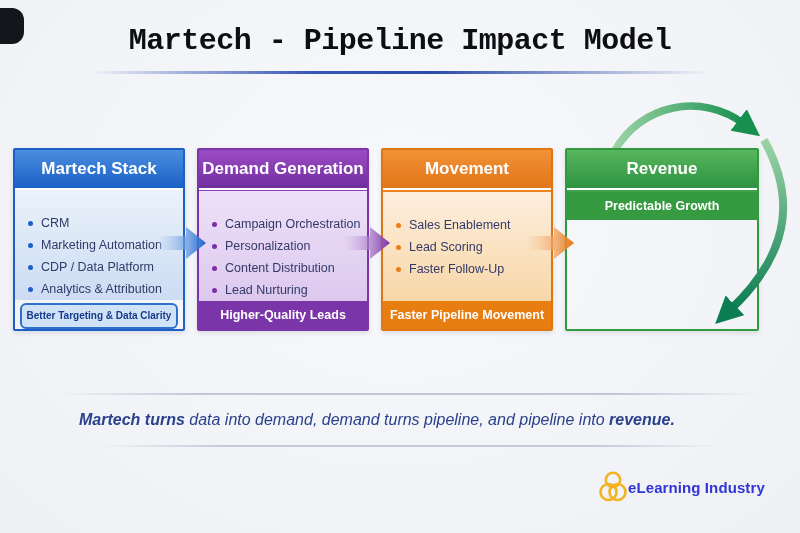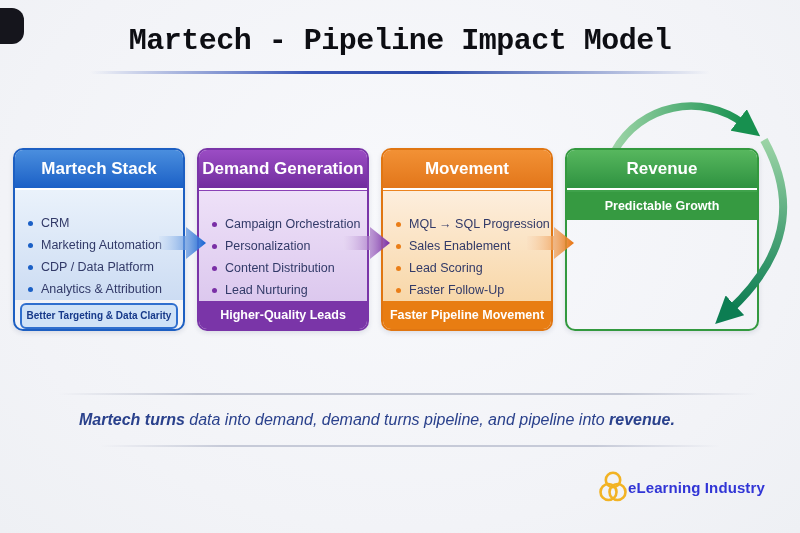--- a/index.html
+++ b/index.html
@@ -11,21 +11,21 @@
   
   .corner-mark{position:absolute;left:-16px;top:8px;width:40px;height:36px;border-radius:12px;background:#15151c;}
 
   
   .title{position:absolute;top:24px;left:0;right:0;text-align:center;
     font-size:30px;font-weight:800;color:#0d0e13;letter-spacing:-0.5px;font-family:Liberation Mono, monospace;}
   .title-underline{position:absolute;top:71px;left:90px;width:620px;height:3px;border-radius:2px;
     background:linear-gradient(90deg, rgba(58,87,184,0) 0%, #3a57b8 35%, #2b4aa9 55%, rgba(58,87,184,0) 100%);}
 
   
-  .card{position:absolute;top:148px;height:179px;border-radius:10px;overflow:hidden;
+  .card{position:absolute;top:148px;height:179px;border-radius:2px;overflow:hidden;
     display:flex;flex-direction:column;box-shadow:0 2px 5px rgba(30,40,80,0.12);}
   .card-header{height:38px;line-height:38px;text-align:center;color:#fff;
     font-size:17px;font-weight:700;border-bottom:2px solid #fff;white-space:nowrap;}
   .theme-strip{height:2px;}
   .card-body{flex:1;padding:22px 11px 0 11px;}
   .item{display:flex;align-items:center;height:22px;font-size:12.5px;color:#323a68;white-space:nowrap;}
   .dot{width:5px;height:5px;border-radius:50%;margin:0 8px 0 2px;flex:none;}
   .card-footer-band{height:28px;line-height:28px;text-align:center;color:#fff;
     font-size:12.5px;font-weight:700;white-space:nowrap;}
   .card-footer-pill{margin:3px 5px 5px 5px;height:22px;line-height:22px;text-align:center;
@@ -159,24 +159,20 @@
     </div>
     <div class="card-footer-band">Higher-Quality Leads</div>
   </div>
 
   <div class="card card-orange t-orange">
     <div class="card-header">Movement</div>
     <div class="theme-strip"></div>
     <div class="card-body">
       <div class="item">
           <span class="dot"></span>
-          <span>MQL → SQL Progression</span>
-        </div>
-      <div class="item">
-          <span class="dot"></span>
           <span>Sales Enablement</span>
         </div>
       <div class="item">
           <span class="dot"></span>
           <span>Lead Scoring</span>
         </div>
       <div class="item">
           <span class="dot"></span>
           <span>Faster Follow-Up</span>
         </div>

